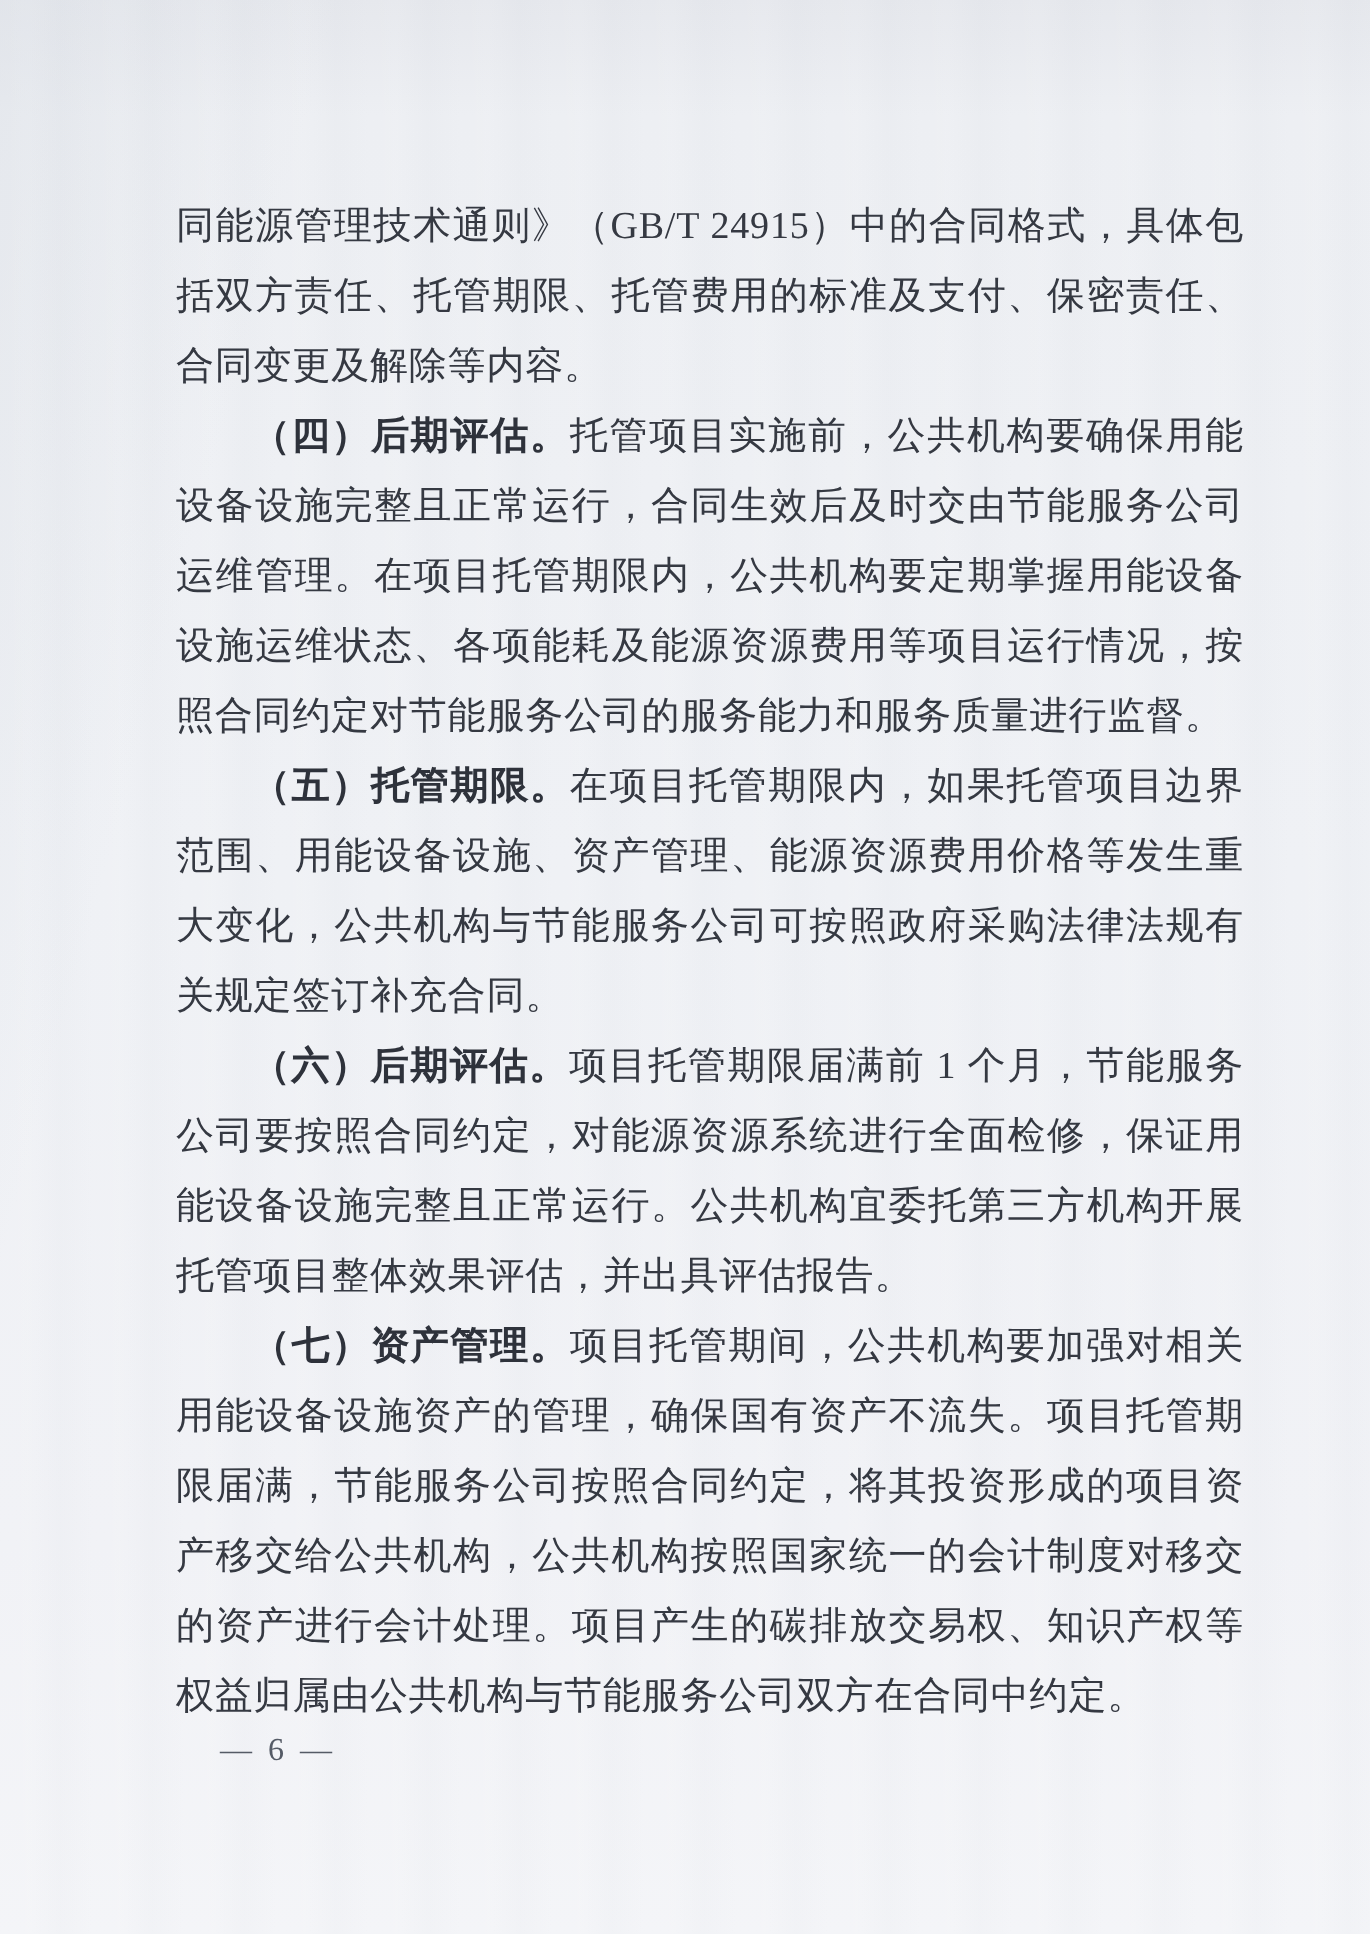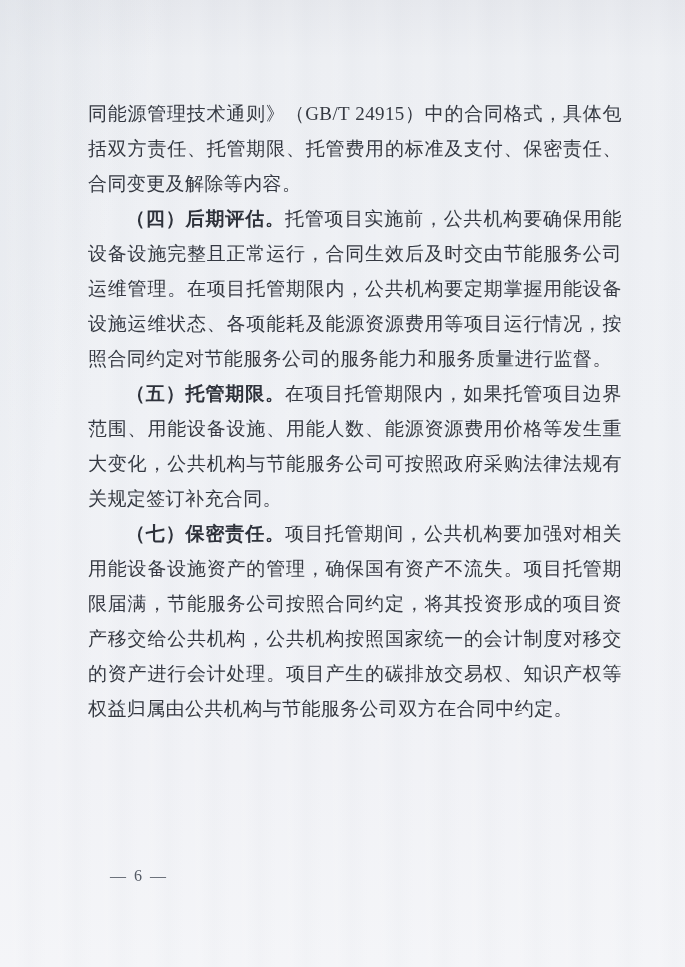--- a/index.html
+++ b/index.html
@@ -68,17 +68,18 @@
   }
 </style>
 </head>
 <body>
 
 <div class="paper">
   <div class="text-block">
 
   <p><span>同能源管理技术通则》（GB/T 24915）中的合同格式，具体包括双方责任、托管期限、托管费用的标准及支付、保密责任、合同变更及解除等内容。</span></p>
       <p class="indent"><span class="lead">（四）后期评估。</span><span>托管项目实施前，公共机构要确保用能设备设施完整且正常运行，合同生效后及时交由节能服务公司运维管理。在项目托管期限内，公共机构要定期掌握用能设备设施运维状态、各项能耗及能源资源费用等项目运行情况，按照合同约定对节能服务公司的服务能力和服务质量进行监督。</span></p>
-      <p class="indent"><span class="lead">（五）托管期限。</span><span>在项目托管期限内，如果托管项目边界范围、用能设备设施、用能人数、能源资源费用价格等发生重大变化，公共机构与节能服务公司可按照政府采购法律法规有关规定签订补充合同。</span></p>
-      <p class="indent"><span class="lead">（七）保密责任。</span><span>项目托管期间，公共机构要加强对相关用能设备设施资产的管理，确保国有资产不流失。项目托管期限届满，节能服务公司按照合同约定，将其投资形成的项目资产移交给公共机构，公共机构按照国家统一的会计制度对移交的资产进行会计处理。项目产生的碳排放交易权、知识产权等权益归属由公共机构与节能服务公司双方在合同中约定。</span></p>
+      <p class="indent"><span class="lead">（五）托管期限。</span><span>在项目托管期限内，如果托管项目边界范围、用能设备设施、资产管理、能源资源费用价格等发生重大变化，公共机构与节能服务公司可按照政府采购法律法规有关规定签订补充合同。</span></p>
+      <p class="indent"><span class="lead">（六）后期评估。</span><span>项目托管期限届满前 1 个月，节能服务公司要按照合同约定，对能源资源系统进行全面检修，保证用能设备设施完整且正常运行。公共机构宜委托第三方机构开展托管项目整体效果评估，并出具评估报告。</span></p>
+      <p class="indent"><span class="lead">（七）资产管理。</span><span>项目托管期间，公共机构要加强对相关用能设备设施资产的管理，确保国有资产不流失。项目托管期限届满，节能服务公司按照合同约定，将其投资形成的项目资产移交给公共机构，公共机构按照国家统一的会计制度对移交的资产进行会计处理。项目产生的碳排放交易权、知识产权等权益归属由公共机构与节能服务公司双方在合同中约定。</span></p>
     </div>
   <div class="page-number">— 6 —</div>
 </div>
 
 </body></html>

